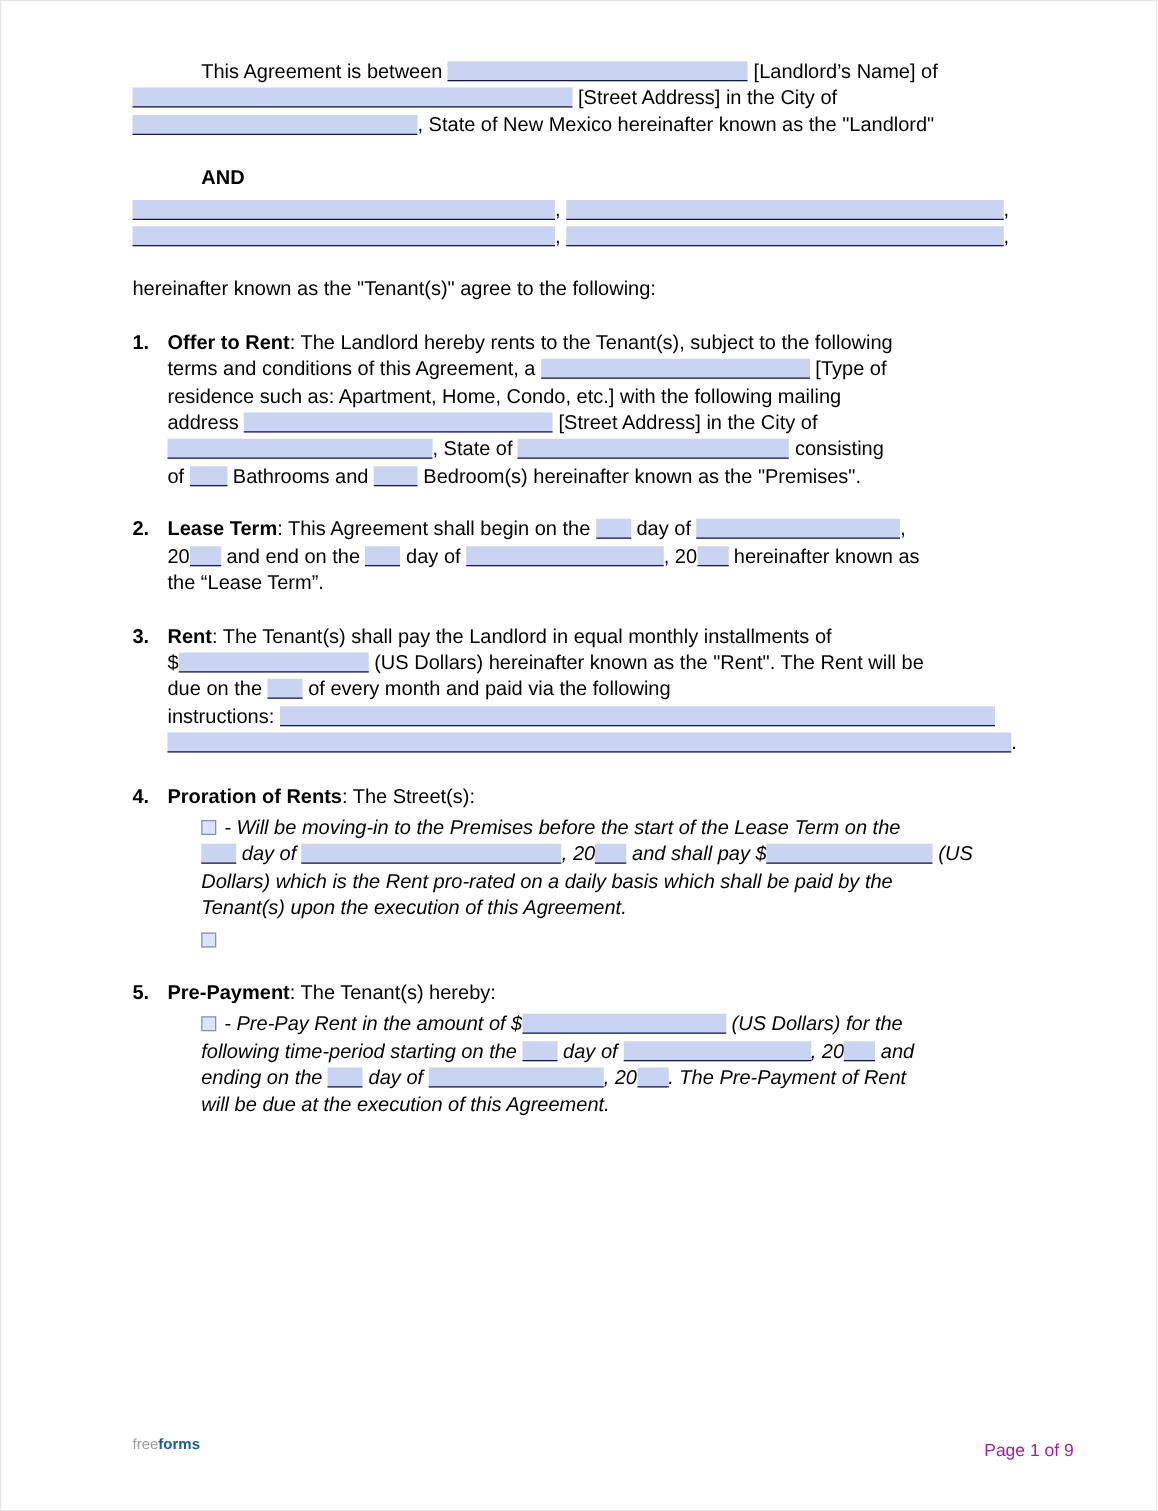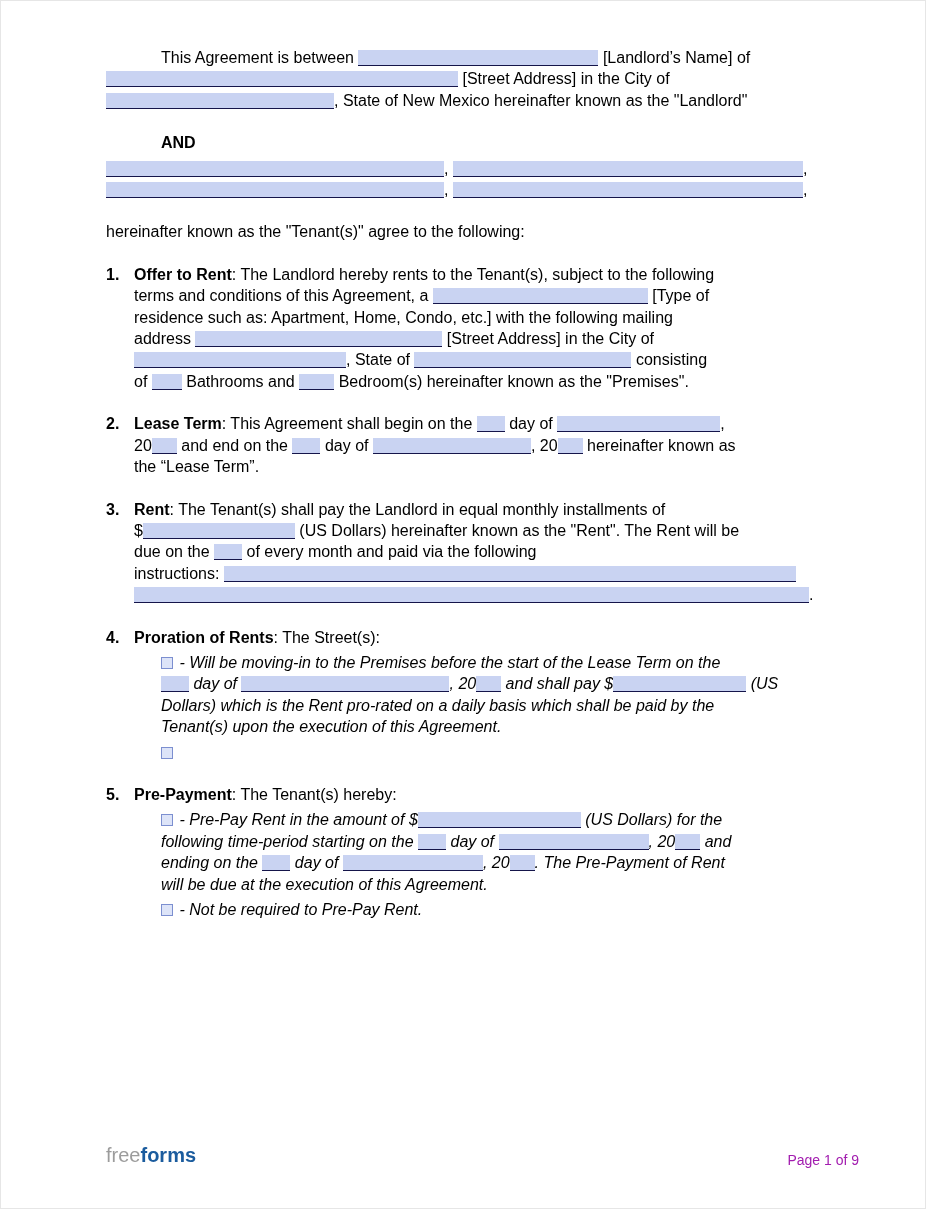--- a/index.html
+++ b/index.html
@@ -44,21 +44,21 @@
     display:inline-block;
     width:12px;height:12px;
     background:#dde4f8;
     border:1.2px solid #7c8fd0;
     box-sizing:border-box;
     vertical-align:-1px;
     margin-right:2px;
   }
   .footer-brand{
     position:absolute;left:105px;bottom:42px;
-    font-size:20px;line-height:22px;
+    font-size:12px;line-height:22px;
   }
   .brand-free{color:#9c9c9c;}
   .brand-forms{color:#1b5c9e;font-weight:bold;}
   .page-num{
     position:absolute;right:66px;bottom:40px;
     font-size:14px;line-height:16px;color:#a21caf;
   }
 </style>
 </head>
 <body>
@@ -95,21 +95,20 @@
             <div><span class="bold">Proration of Rents</span><span>: The Street(s):</span></div>
             <div class="check"><span class="cb"></span><span> - Will be moving-in to the Premises before the start of the Lease Term on the</span><br><span class="blank" style="width: 28px;"></span><span> day of </span><span class="blank" style="width: 208px;"></span><span>, 20</span><span class="blank" style="width: 25px;"></span><span> and shall pay $</span><span class="blank" style="width: 133px;"></span><span> (US</span><br><span>Dollars) which is the Rent pro-rated on a daily basis which shall be paid by the</span><br><span>Tenant(s) upon the execution of this Agreement.</span></div>
             <div class="check"><span class="cb"></span></div>
           </div>
         </div>
         <div class="item">
           <div class="num">5.</div>
           <div class="body">
             <div><span class="bold">Pre-Payment</span><span>: The Tenant(s) hereby:</span></div>
             <div class="check"><span class="cb"></span><span> - Pre-Pay Rent in the amount of $</span><span class="blank" style="width: 163px;"></span><span> (US Dollars) for the</span><br><span>following time-period starting on the </span><span class="blank" style="width: 28px;"></span><span> day of </span><span class="blank" style="width: 150px;"></span><span>, 20</span><span class="blank" style="width: 25px;"></span><span> and</span><br><span>ending on the </span><span class="blank" style="width: 28px;"></span><span> day of </span><span class="blank" style="width: 140px;"></span><span>, 20</span><span class="blank" style="width: 25px;"></span><span>. The Pre-Payment of Rent</span><br><span>will be due at the execution of this Agreement.</span></div>
-            <div class="check"><span class="cb"></span><span> - Not be required to Pre-Pay Rent.</span></div>
           </div>
         </div>
       </div>
   </div>
 
   <div class="footer-brand">
     <span class="brand-free">free</span><span class="brand-forms">forms</span>
   </div>
 
   <div class="page-num">Page 1 of 9</div>

